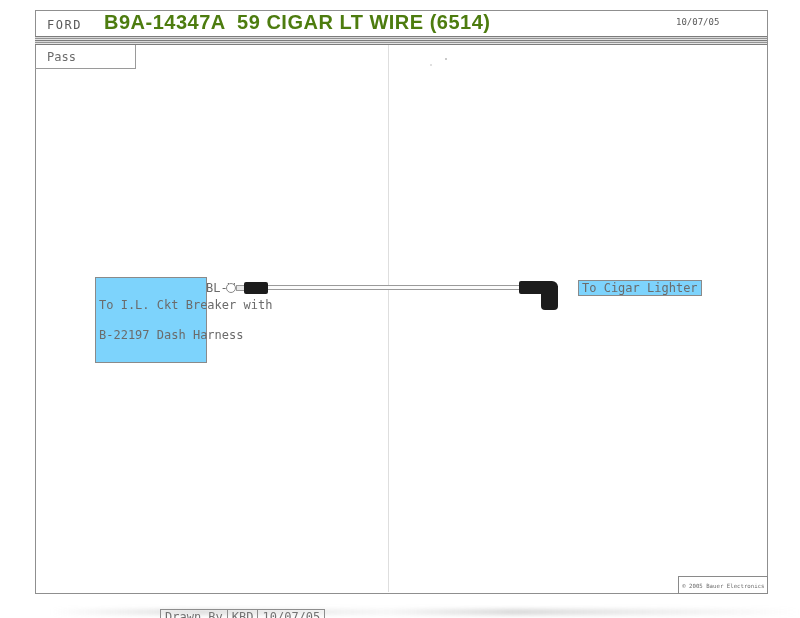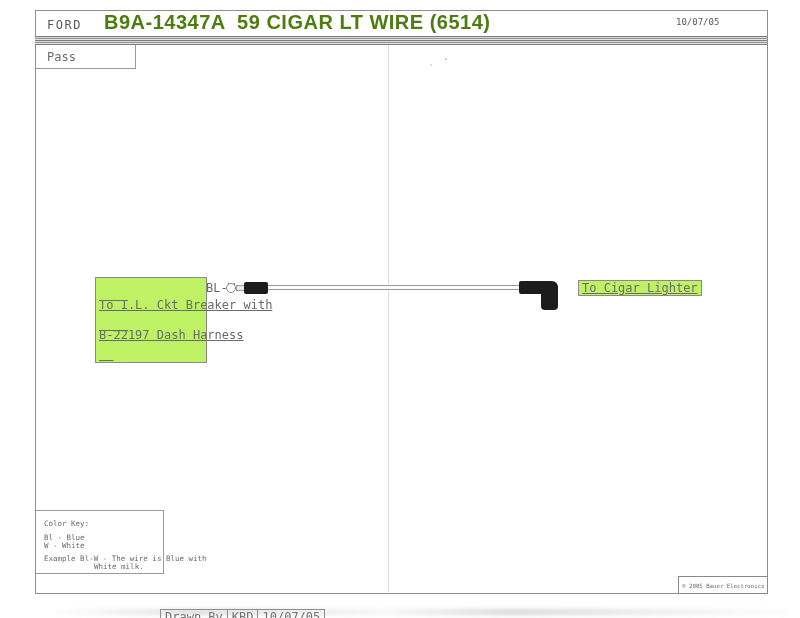--- a/index.html
+++ b/index.html
@@ -15,21 +15,21 @@
   #hdate{left:676px;top:17px;font-size:9px;color:#5a5a5a;}
   #stripe-bar{left:35px;top:36px;width:732px;height:9px;
       background:repeating-linear-gradient(to bottom,#7c7c7c 0px,#7c7c7c 1px,#d9d9d9 1px,#d9d9d9 2px,#949494 2px,#949494 3px,#e4e4e4 3px,#e4e4e4 4px);}
   
   #pass-box{left:35px;top:45px;width:100px;height:23px;border-right:1px solid #9a9a9a;border-bottom:1px solid #9a9a9a;}
   #pass-box span{position:absolute;left:12px;top:5px;font-size:12px;color:#6b6b6b;}
   
   #fold-line{left:388px;top:45px;width:1px;height:547px;background:#dedede;}
   
   .t{font-size:12px;color:#6b6b6b;line-height:10px;white-space:pre;}
-  .lblbox{border:1px solid #8a8a8a;background:#bef264;padding:2px 3px;text-decoration:underline;}
+  .lblbox{border:1px solid #8a8a8a;background:#7dd3fc;padding:2px 3px;}
   
   #left-label{left:95px;top:277px;width:104px;}
   #wire-code{left:206px;top:283px;}
   #ring-terminal{left:226px;top:283px;width:8px;height:8px;border:1px solid #8a8a8a;border-radius:50%;background:#fff;}
   #ferrule{left:236px;top:285px;width:8px;height:4px;border:1px solid #9a9a9a;background:#e8e8e8;}
   #conn-block{left:244px;top:282px;width:24px;height:12px;background:#1c1c1c;border-radius:2px;}
   #wire-line{left:268px;top:285px;width:252px;height:3px;background:#fcfcfc;border-top:1px solid #9a9a9a;border-bottom:1px solid #9a9a9a;}
   #elbow-h{left:519px;top:281px;width:39px;height:13px;background:#1c1c1c;border-radius:2px 6px 2px 2px;}
   #elbow-v{left:541px;top:286px;width:17px;height:24px;background:#1c1c1c;border-radius:0 0 4px 4px;}
   #right-label{left:578px;top:280px;}
@@ -76,27 +76,20 @@
   </div>
   <div class="abs t" id="wire-code">BL-W</div>
   <div class="abs" id="ring-terminal"></div>
   <div class="abs" id="ferrule"></div>
   <div class="abs" id="conn-block"></div>
   <div class="abs" id="wire-line"></div>
   <div class="abs" id="elbow-h"></div>
   <div class="abs" id="elbow-v"></div>
   <div class="abs lblbox t" id="right-label">To Cigar Lighter</div>
 
-  <div class="abs" id="color-key">
-    <div class="t ck-title">Color Key:</div>
-    <div class="t ck-e0">Bl - Blue</div>
-    <div class="t ck-e1">W - White</div>
-    <div class="t ck-ex1">Example Bl-W - The wire is Blue with</div>
-    <div class="t ck-ex2">White milk.</div>
-  </div>
 
   <div class="abs" id="drawn-table">
     <div class="cell t">Drawn By</div>
     <div class="cell t">KBD</div>
     <div class="cell t">10/07/05</div>
   </div>
 
   <div class="abs" id="copyright-box">
     <span>© 2005 Bauer Electronics</span>
   </div>

